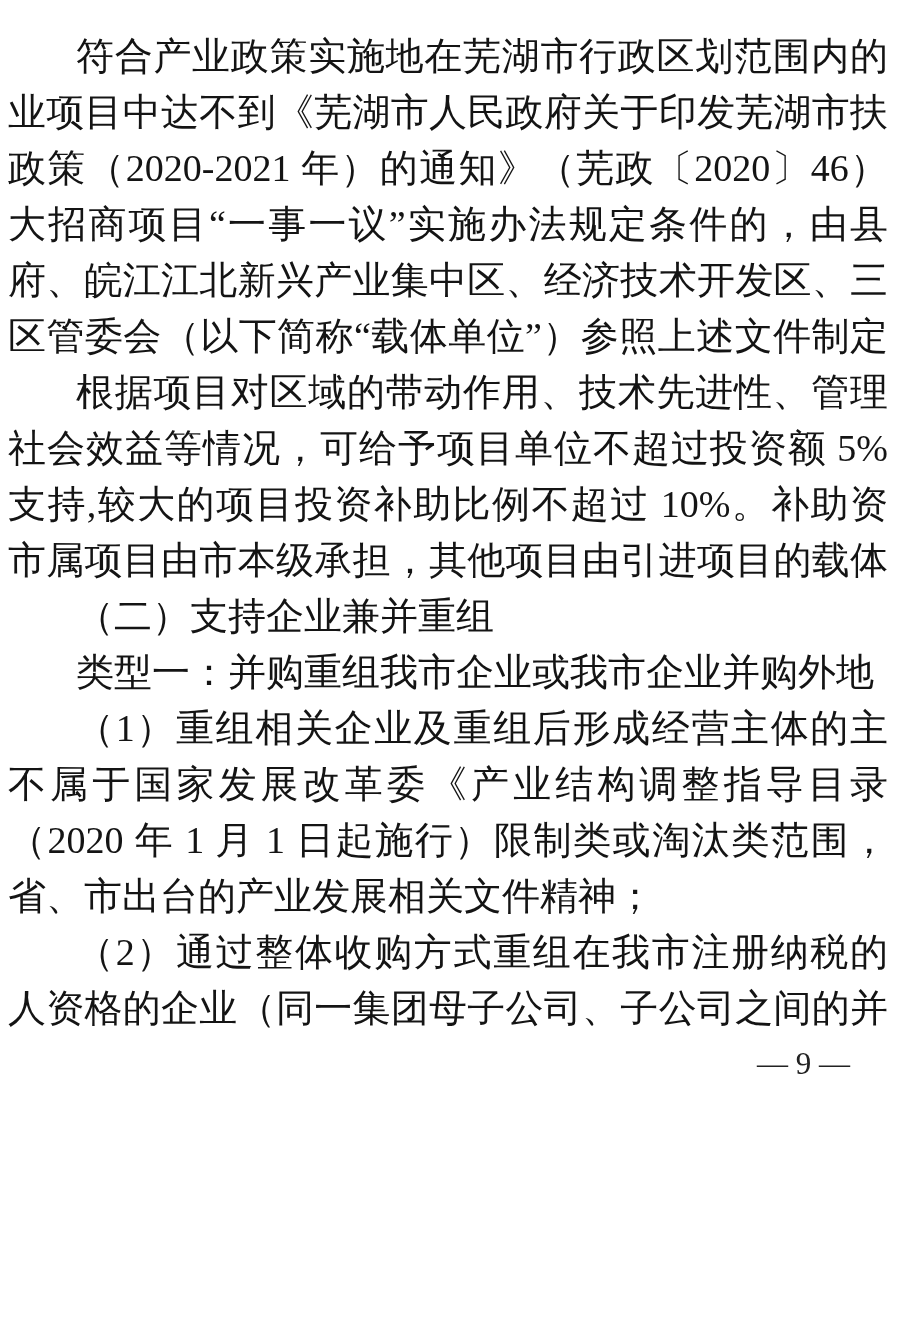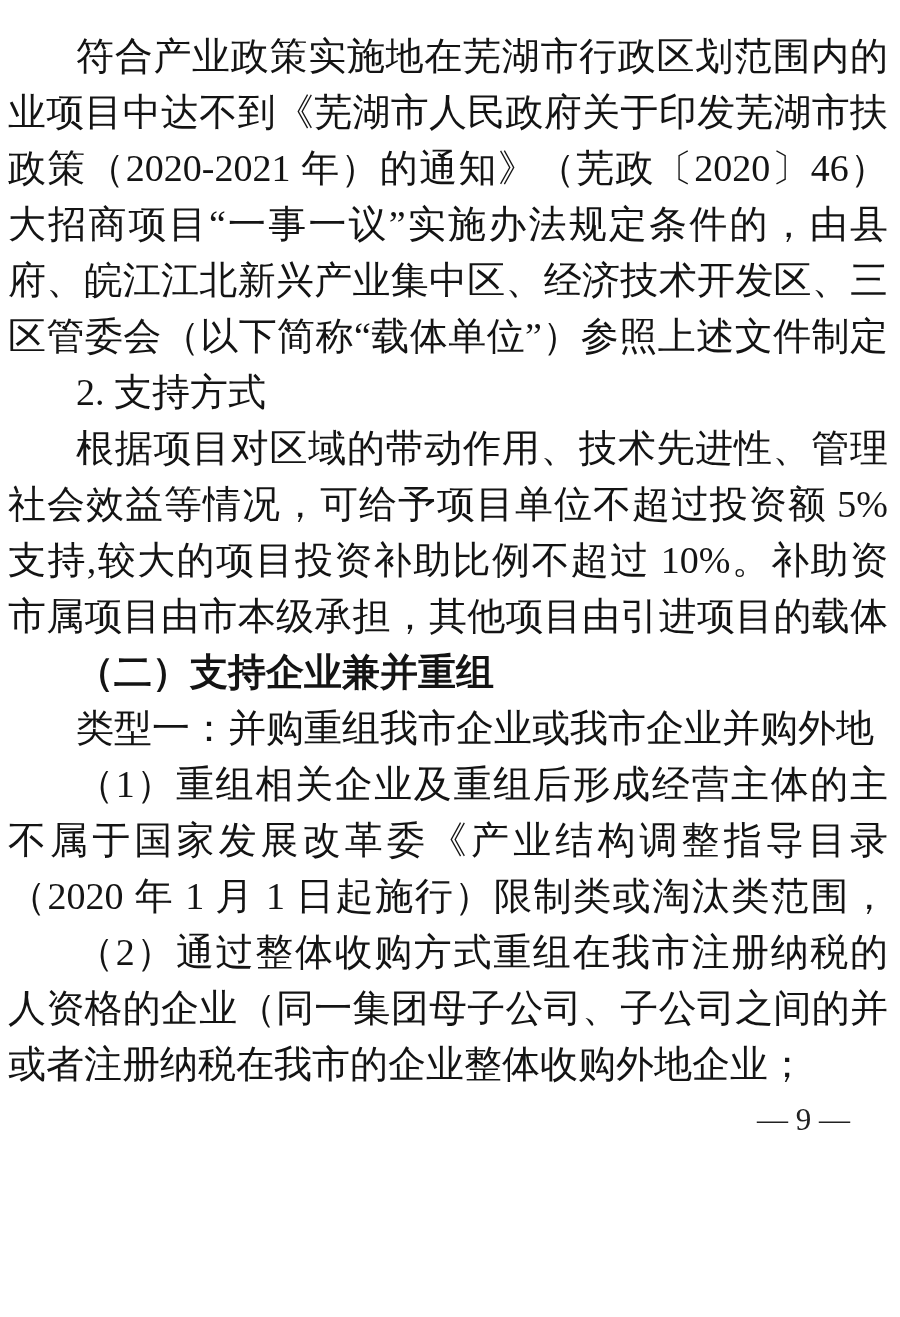--- a/index.html
+++ b/index.html
@@ -31,21 +31,21 @@
     overflow: hidden;
   }
   .line.fill {
     text-align: justify;
     text-align-last: justify;
   }
   .line.first {
     text-indent: 68px;
   }
   .para.bold .line {
-    font-weight: bold;
+    font-weight: normal;
   }
   .page-number {
     margin-top: 8px;
     padding-right: 38px;
     text-align: right;
     font-size: 31px;
     line-height: 40px;
     color: #222222;
     font-family: "Liberation Serif", "DejaVu Serif", serif;
   }
@@ -57,23 +57,20 @@
 
   <div class="para">
     <div class="line first fill">符合产业政策实施地在芜湖市行政区划范围内的新引进工</div>
     <div class="line fill">业项目中达不到《芜湖市人民政府关于印发芜湖市扶持产业发展</div>
     <div class="line fill">政策（2020-2021 年）的通知》（芜政〔2020〕46）中芜湖市重</div>
     <div class="line fill">大招商项目“一事一议”实施办法规定条件的，由县（市）、区政</div>
     <div class="line fill">府、皖江江北新兴产业集中区、经济技术开发区、三山经济开发</div>
     <div class="line fill">区管委会（以下简称“载体单位”）参照上述文件制定具体的申报</div>
   </div>
 
-  <div class="para">
-    <div class="line first">2. 支持方式</div>
-  </div>
 
   <div class="para">
     <div class="line first fill">根据项目对区域的带动作用、技术先进性、管理水平、经济</div>
     <div class="line fill">社会效益等情况，可给予项目单位不超过投资额 5%的投资补助</div>
     <div class="line fill">支持,较大的项目投资补助比例不超过 10%。补助资金分级承担，</div>
     <div class="line fill">市属项目由市本级承担，其他项目由引进项目的载体单位承担。</div>
   </div>
 
   <div class="para bold">
     <div class="line first">（二）支持企业兼并重组</div>
@@ -81,23 +78,23 @@
 
 
   <div class="para">
     <div class="line first">类型一：并购重组我市企业或我市企业并购外地企业。</div>
   </div>
 
   <div class="para">
     <div class="line first fill">（1）重组相关企业及重组后形成经营主体的主营业务范围</div>
     <div class="line fill">不属于国家发展改革委《产业结构调整指导目录（2019 年本）》</div>
     <div class="line fill">（2020 年 1 月 1 日起施行）限制类或淘汰类范围，符合国家、</div>
+    <div class="line">省、市出台的产业发展相关文件精神；</div>
   </div>
 
   <div class="para">
     <div class="line first fill">（2）通过整体收购方式重组在我市注册纳税的具有独立法</div>
     <div class="line fill">人资格的企业（同一集团母子公司、子公司之间的并购除外），</div>
-    <div class="line">或者注册纳税在我市的企业整体收购外地企业；</div>
   </div>
 
   <div class="page-number">— 9 —</div>
 
 </div>
 
 </body></html>

